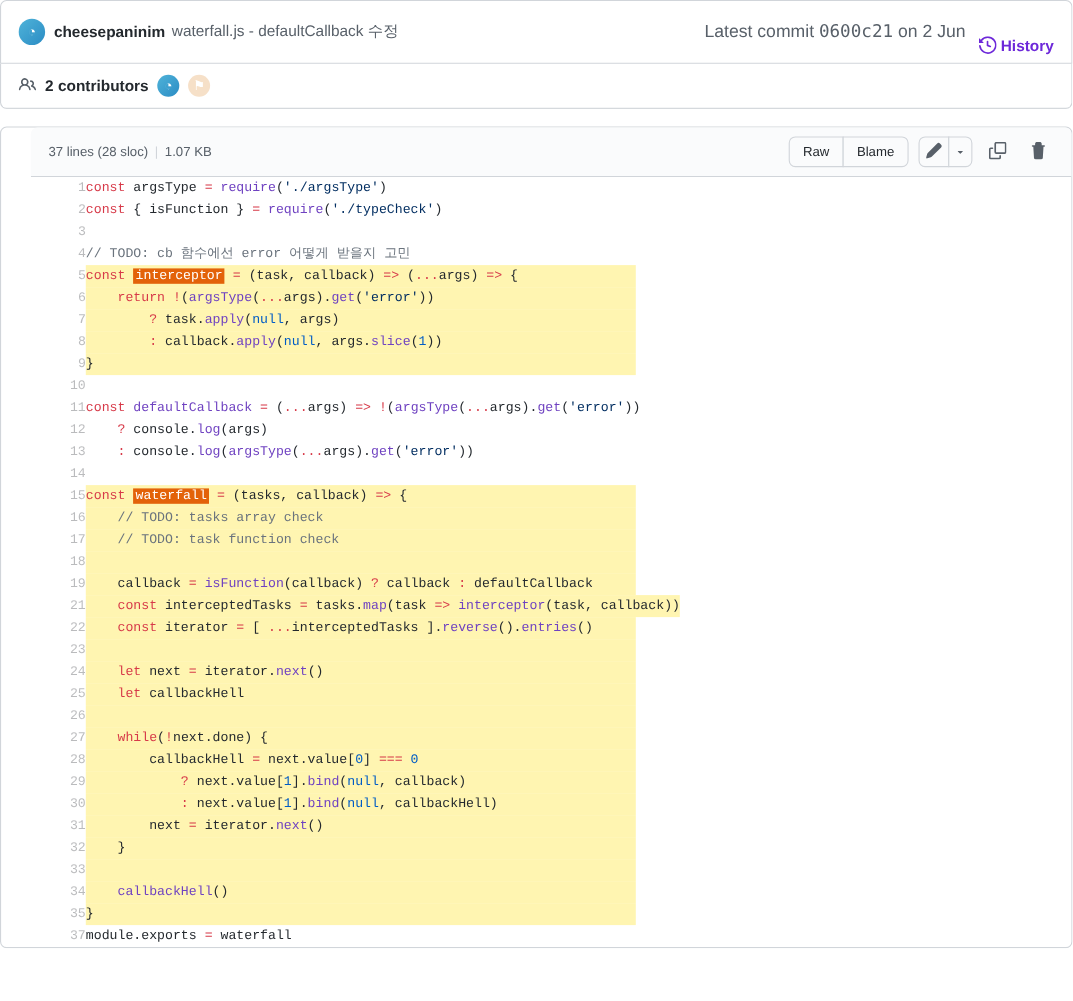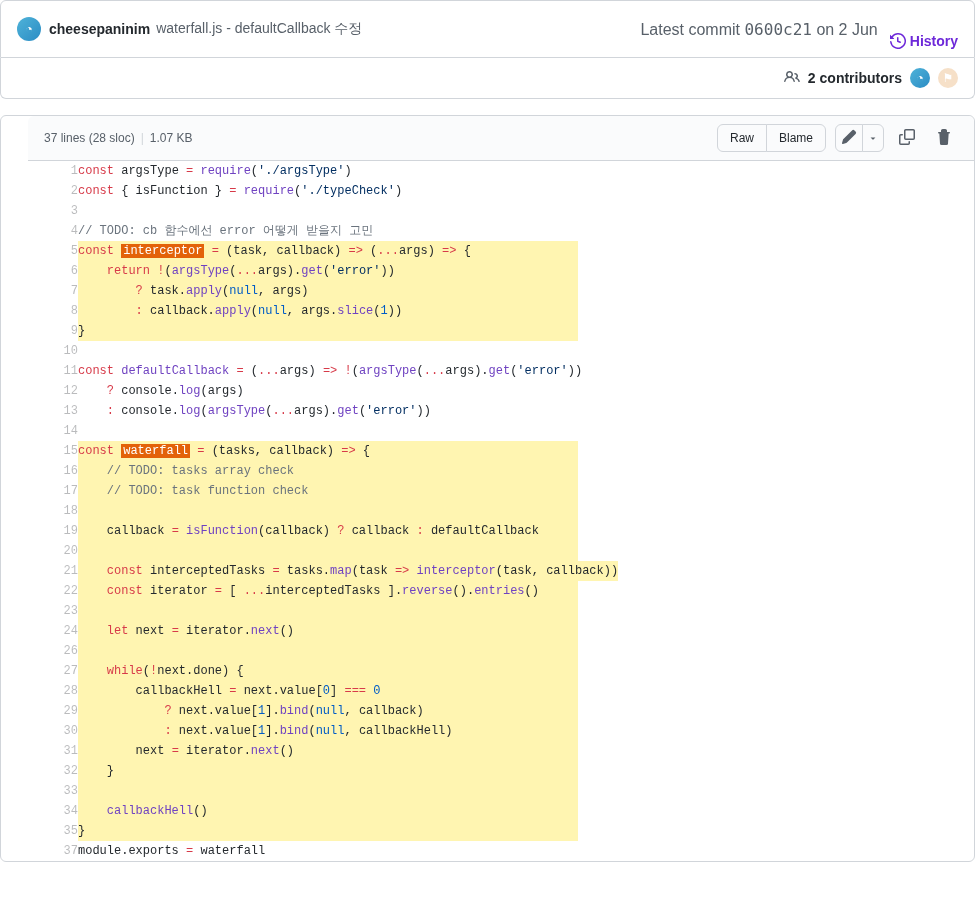--- a/index.html
+++ b/index.html
@@ -8,21 +8,21 @@
 .avatar { width: 24px; height: 24px; border-radius: 50%; background: linear-gradient(135deg,#4fb3d9,#2b8cc4); display: inline-flex; align-items: center; justify-content: center; color:#fff; font-size:12px; margin-right:8px; flex-shrink:0;}
 .avatar.small { width:20px; height:20px; margin-right:0;}
 .avatar.orange { background: #f6e0c8;}
 .author { font-weight:600; color:#24292e; margin-right:6px; text-decoration:none;text-align:center;}
 .msg { color:#586069; }
 .spacer { flex:1; }
 .latest { color:#586069; font-size:16px; margin-right:12px;}
 .latest .sha { font-family: SFMono-Regular, Consolas, Menlo, monospace; }
 .history-link { display:inline-flex; align-items:flex-end; font-weight:600; color:#6d28d9; text-decoration:none; gap:4px;margin-top:24px;}
 .history-icon svg { display:block; }
-.contrib-bar { display:flex; align-items:center; padding:10px 16px; border:1px solid #d1d5da; border-top:0; gap:8px; border-radius:0 0 6px 6px;justify-content:flex-end;}
+.contrib-bar { display:flex; align-items:center; padding:10px 16px; border:1px solid #d1d5da; border-top:0; gap:8px; border-radius:0 0 6px 6px;}
 .contrib-icon { color:#586069; }
 .contrib-text { font-weight:600; color:#24292e; }
 
 .file-box { margin-top:16px; border:1px solid #d1d5da; border-radius:6px;padding-left:27px; }
 .file-header { display:flex; align-items:center; padding:8px 16px; border-bottom:1px solid #d1d5da; background:#fafbfc; border-radius:6px 6px 0 0; font-size:12px; color:#586069;}
 .file-info .divider { margin:0 6px; color:#d1d5da;}
 .btn-group { display:flex; gap:9px; align-items:center;}
 .btn { border:1px solid #d1d5da; background:#fafbfc; padding:3px 12px; font-size:12px; border-radius:6px; color:#24292e; cursor:pointer; line-height:20px;}
 .btn-segmented { display:flex; }
 .btn-segmented .btn { border-radius:0; margin-left:-1px;}
@@ -189,38 +189,38 @@
         </tr>
         <tr>
           <td class="ln">18</td>
           <td class="code"><span class="hl">&nbsp;</span></td>
         </tr>
         <tr>
           <td class="ln">19</td>
           <td class="code"><span class="hl"><span>    callback </span><span class="o">=</span><span> </span><span class="fn">isFunction</span><span>(callback) </span><span class="o">?</span><span> callback </span><span class="o">:</span><span> defaultCallback</span></span></td>
         </tr>
         <tr>
-          <td class="ln">20</td>
-          <td class="code"><span class="hl">&nbsp;</span></td>
-        </tr>
-        <tr>
           <td class="ln">21</td>
           <td class="code"><span class="hl"><span>    </span><span class="k">const</span><span> interceptedTasks </span><span class="o">=</span><span> tasks.</span><span class="fn">map</span><span>(task </span><span class="o">=&gt;</span><span> </span><span class="fn">interceptor</span><span>(task, callback))</span></span></td>
         </tr>
         <tr>
           <td class="ln">22</td>
           <td class="code"><span class="hl"><span>    </span><span class="k">const</span><span> iterator </span><span class="o">=</span><span> [ </span><span class="o">...</span><span>interceptedTasks ].</span><span class="fn">reverse</span><span>().</span><span class="fn">entries</span><span>()</span></span></td>
         </tr>
         <tr>
           <td class="ln">23</td>
           <td class="code"><span class="hl">&nbsp;</span></td>
         </tr>
         <tr>
           <td class="ln">24</td>
           <td class="code"><span class="hl"><span>    </span><span class="k">let</span><span> next </span><span class="o">=</span><span> iterator.</span><span class="fn">next</span><span>()</span></span></td>
+        </tr>
+        <tr>
+          <td class="ln">25</td>
+          <td class="code"><span class="hl"><span>    </span><span class="k">let</span><span> callbackHell</span></span></td>
         </tr>
         <tr>
           <td class="ln">26</td>
           <td class="code"><span class="hl">&nbsp;</span></td>
         </tr>
         <tr>
           <td class="ln">27</td>
           <td class="code"><span class="hl"><span>    </span><span class="k">while</span><span>(</span><span class="o">!</span><span>next.done) {</span></span></td>
         </tr>
         <tr>

